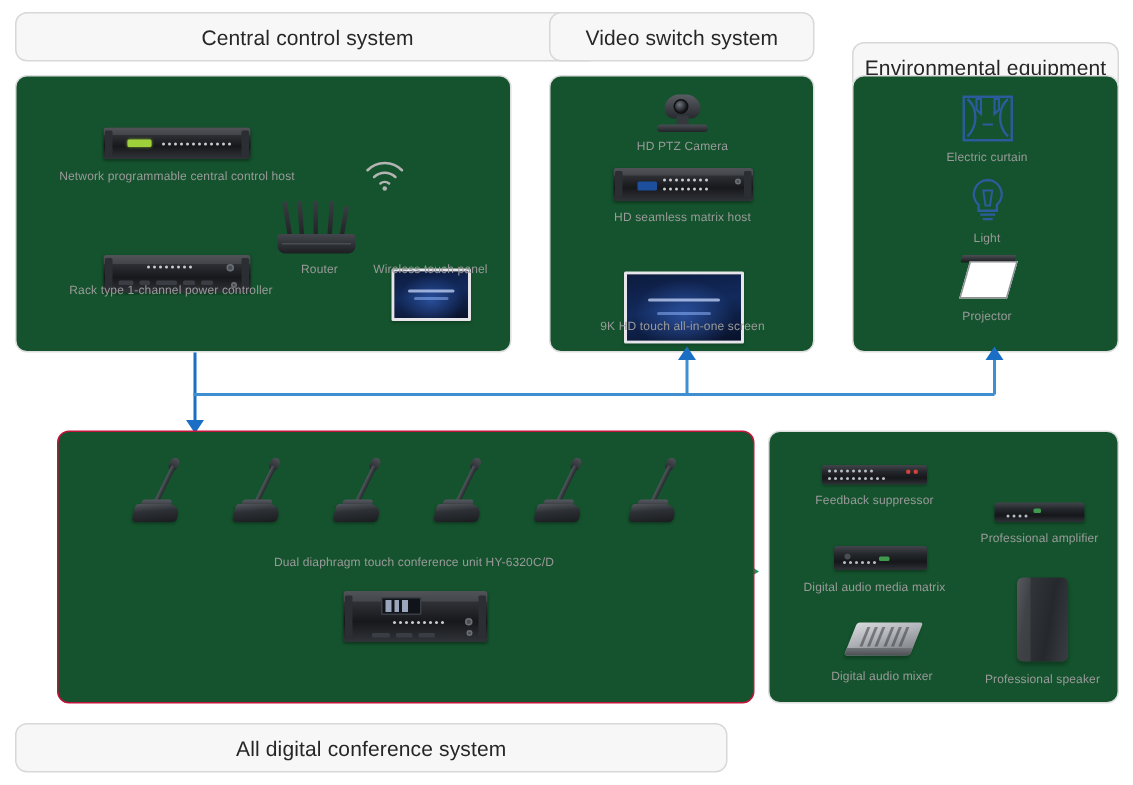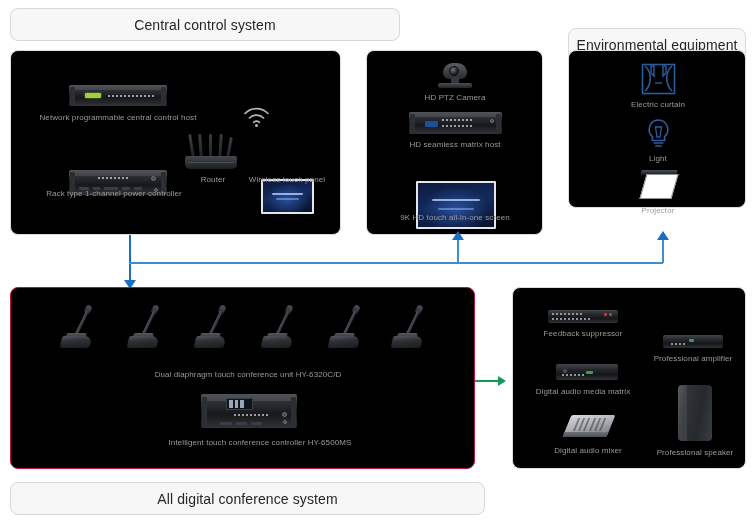--- a/index.html
+++ b/index.html
@@ -23,25 +23,25 @@
     justify-content: center;
   }
   .hdr-box .hdr-label {
     font-size: 14px;
     color: #262626;
     letter-spacing: .1px;
     white-space: nowrap;
   }
   .body-box {
     position: absolute;
-    background: #000000;
+    background: #14532d;
     border: 1px solid #dedede;
     border-radius: 8px;
   }
-  .body-box.accent-red { border: 1.6px solid #c1123a; }
+  .body-box.accent-red { border: 1.6px solid #c1123a; margin-left: 28px; }
 
   
   .cap {
     position: absolute;
     font-size: 8px;
     color: #9a9a9a;
     white-space: nowrap;
     text-align: center;
     letter-spacing: .1px;
   }
@@ -331,20 +331,23 @@
     </div>
     <div class="cap c" style="left:202px; top:124px;">Router</div>
 
     <div class="dev screen" style="left:250px; top:82px; width:53px; height:35px;">
       <span class="ln" style="top:38%;"></span>
       <span class="ln s" style="top:56%;"></span>
     </div>
     <div class="cap c" style="left:276px; top:124px;">Wireless touch panel</div>
   </div>
 
+  <div class="hdr-box" style="left:366px; top:8px; width:177px; height:33px;">
+    <span class="hdr-label">Video switch system</span>
+  </div>
 
   <div class="body-box" style="left:366px; top:50px; width:177px; height:185px;">
 
     <div class="dev" style="left:71px; top:10px; width:34px; height:27px;">
       <span class="ptz-head"></span>
       <span class="ptz-lens"></span>
       <span class="ptz-neck"></span>
       <span class="ptz-base"></span>
     </div>
     <div class="cap c" style="left:88px; top:42px;">HD PTZ Camera</div>
@@ -381,21 +384,21 @@
       <span class="ln" style="top:36%;"></span>
       <span class="ln s" style="top:56%;"></span>
     </div>
     <div class="cap c" style="left:88px; top:162px;">9K HD touch all-in-one screen</div>
   </div>
 
   <div class="hdr-box" style="left:568px; top:8px; width:178px; height:33px;margin-top:20px;">
     <span class="hdr-label">Environmental equipment</span>
   </div>
 
-  <div class="body-box" style="left:568px; top:50px; width:178px; height:158px;">
+  <div class="body-box" style="left:568px; top:50px; width:178px; height:185px;">
 
     <svg class="svg-ico" style="left:72px; top:12px;" width="35" height="32" viewBox="0 0 35 32">
       <rect x="1.5" y="1.5" width="32" height="29" fill="none" stroke="#2c5c9e" stroke-width="1.6"></rect>
       <path d="M4 3 C11 9 11 21 4 28" fill="none" stroke="#2c5c9e" stroke-width="1.6"></path>
       <path d="M31 3 C24 9 24 21 31 28" fill="none" stroke="#2c5c9e" stroke-width="1.6"></path>
       <path d="M10 3 L13 3 L13 13 L10 10 Z" fill="none" stroke="#2c5c9e" stroke-width="1.4"></path>
       <path d="M25 3 L22 3 L22 13 L25 10 Z" fill="none" stroke="#2c5c9e" stroke-width="1.4"></path>
       <path d="M14 20 L21 20" stroke="#2c5c9e" stroke-width="1.4"></path>
     </svg>
     <div class="cap c" style="left:89px; top:49px;">Electric curtain</div>
@@ -491,21 +494,20 @@
           <i></i>
           <i></i>
       </span>
       <span class="strip" style="left:20%; bottom:9%; width:12%;"></span>
       <span class="strip" style="left:36%; bottom:9%; width:12%;"></span>
       <span class="strip" style="left:52%; bottom:9%; width:12%;"></span>
       <span class="knob" style="right:10%; top:52%;"></span>
       <span class="knob" style="right:10%; bottom:12%; width:4px; height:4px;"></span>
     </div>
 
-    <div class="cap c" style="left:249px; top:150px;">Intelligent touch conference controller HY-6500MS</div>
   </div>
 
   <div class="hdr-box" style="left:10px; top:482px; width:475px; height:33px;">
     <span class="hdr-label">All digital conference system</span>
   </div>
 
   <div class="body-box" style="left:512px; top:287px; width:234px; height:182px;">
 
     <div class="dev thin" style="left:35px; top:22px; width:70px; height:13px;">
       <span class="row" style="top:22%;">

